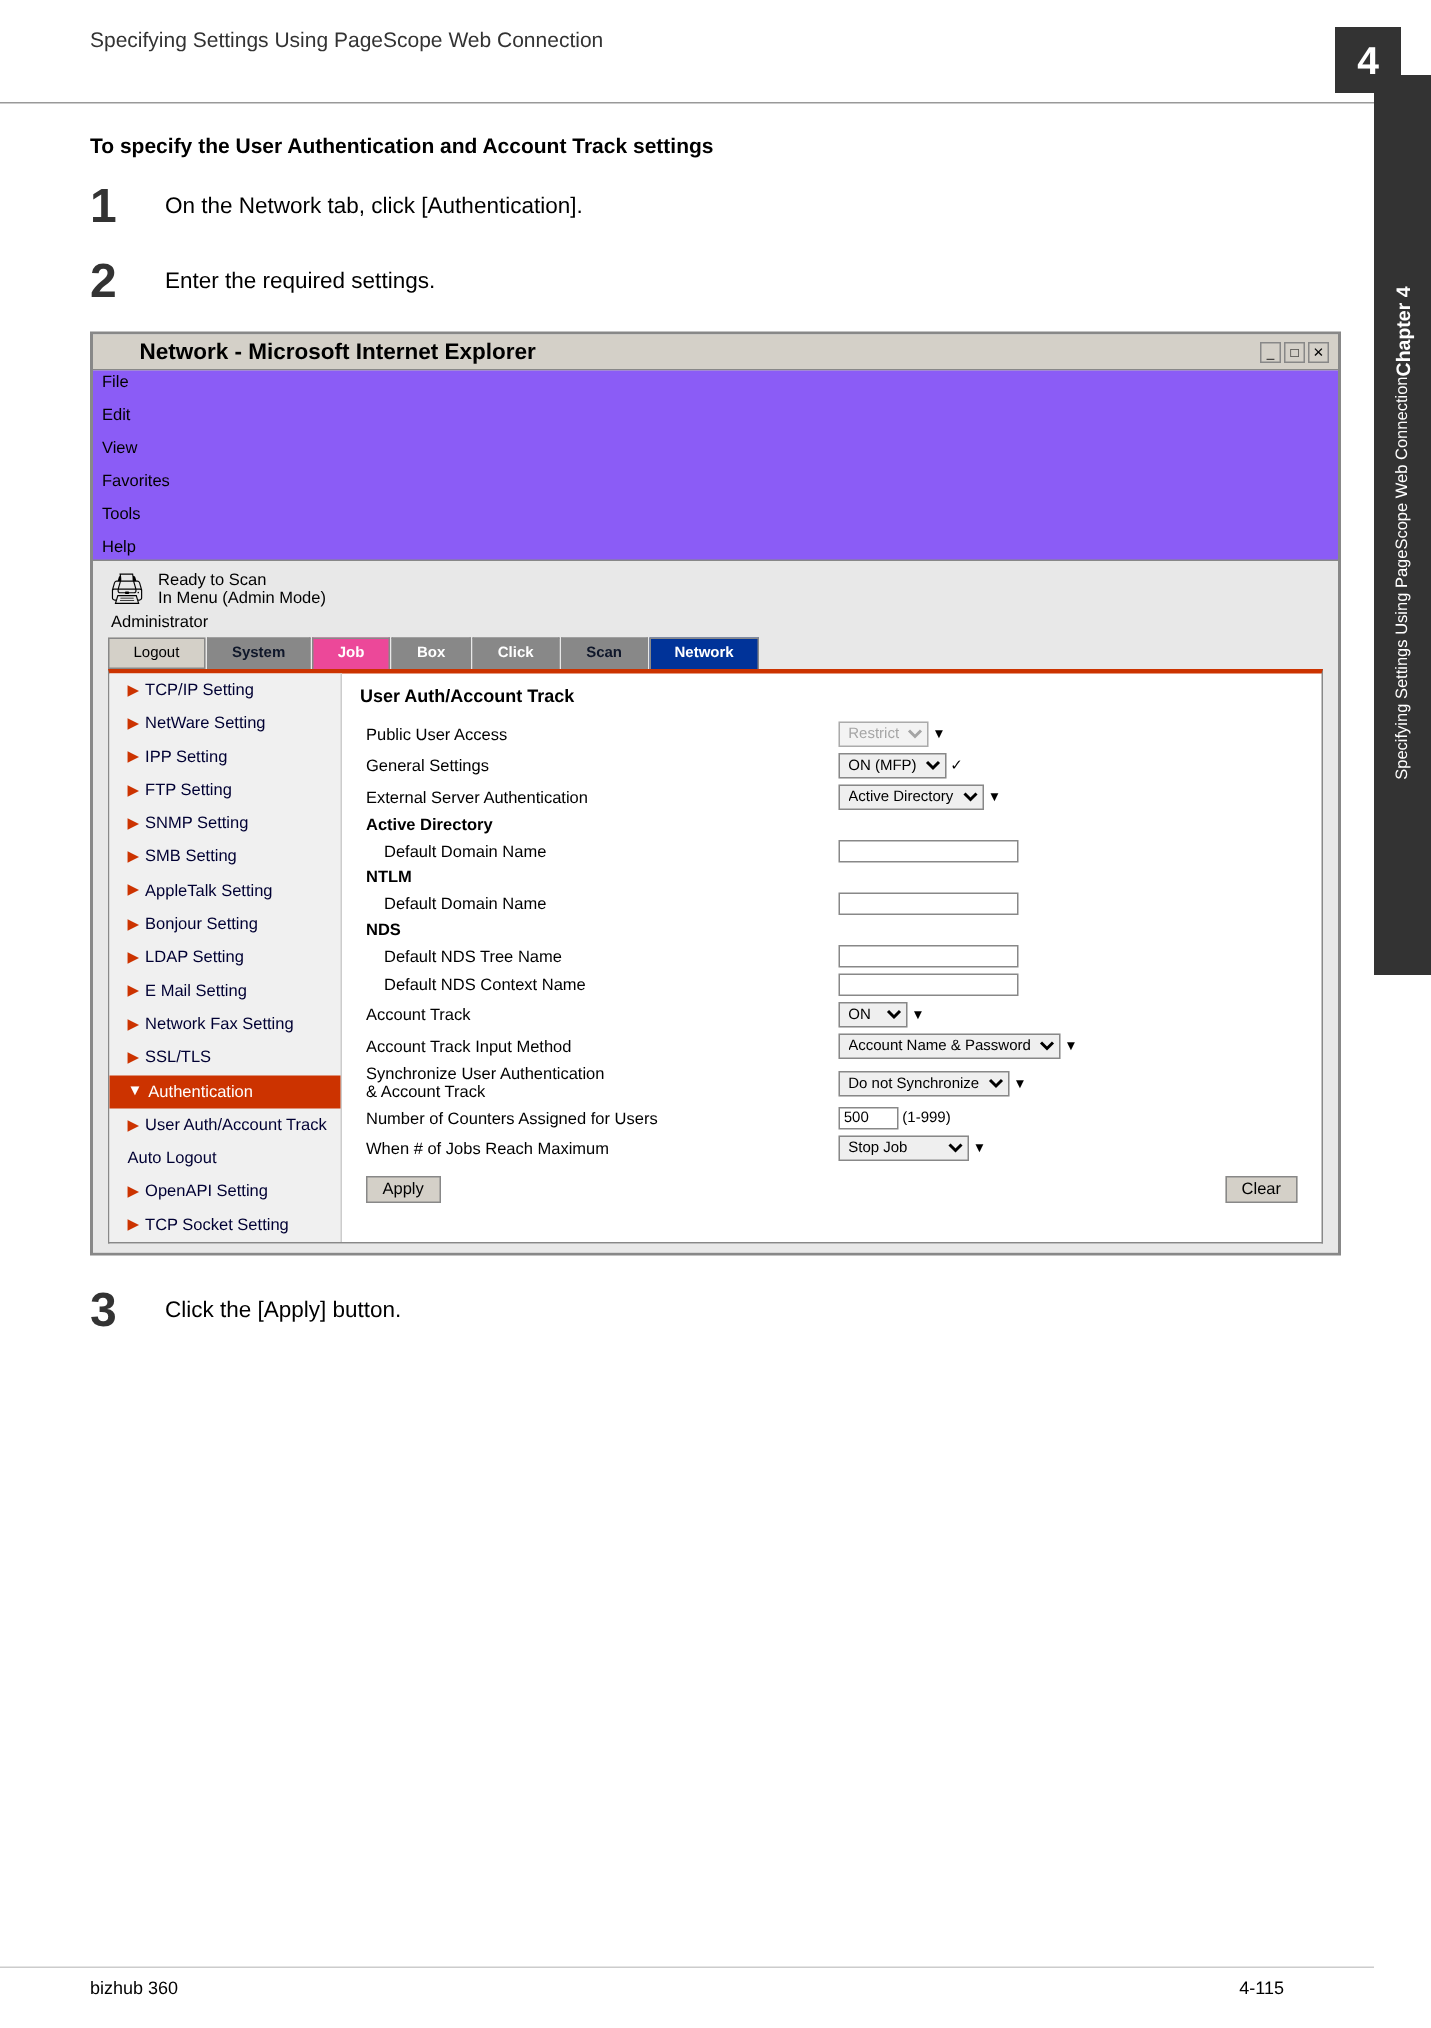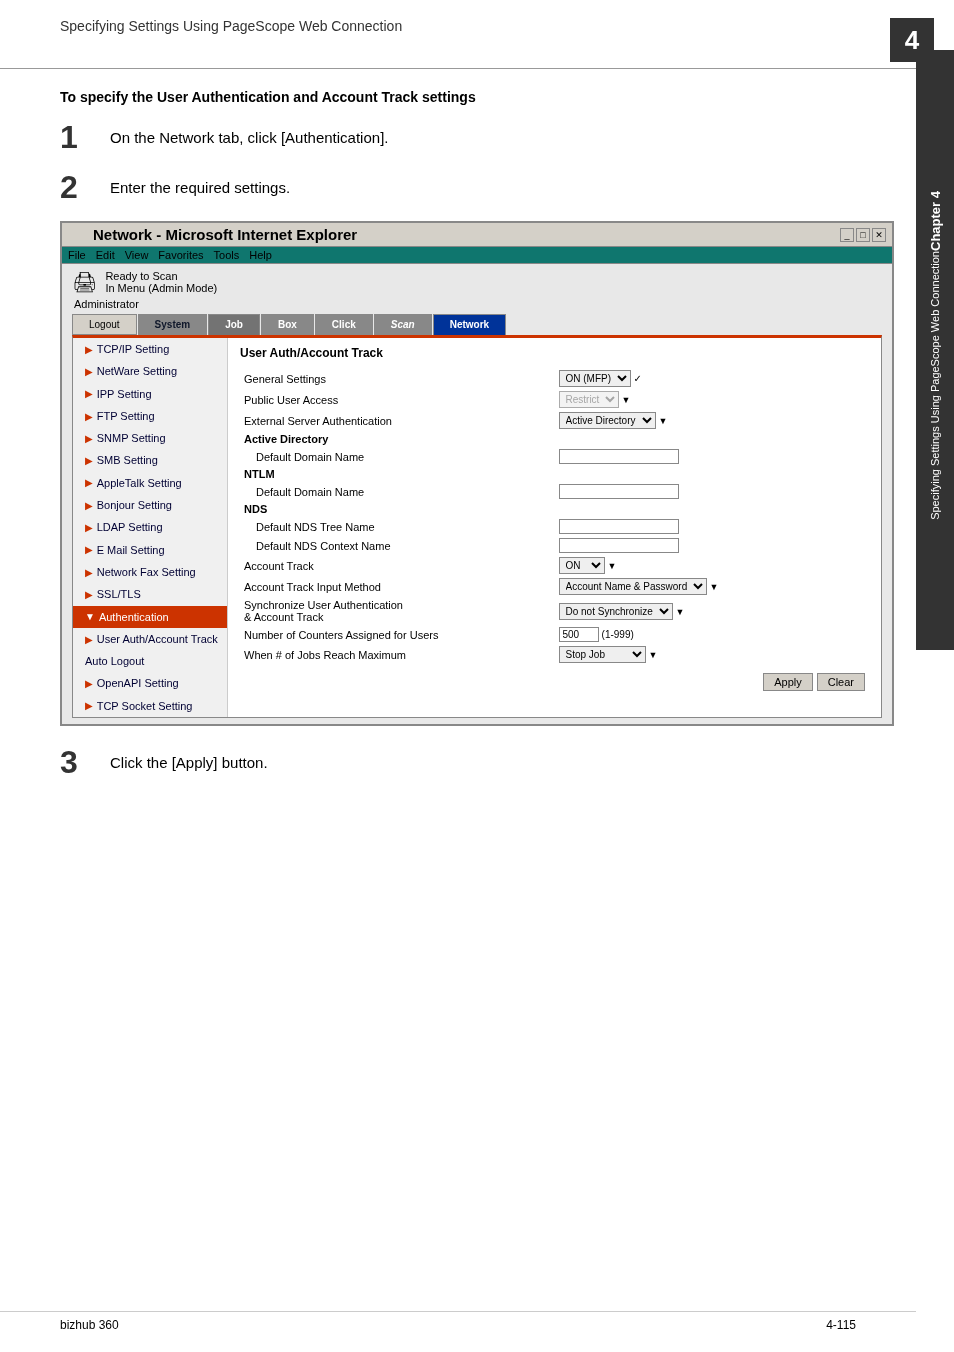--- a/index.html
+++ b/index.html
@@ -95,26 +95,27 @@
       height: 14px;
       background: #d4d0c8;
       border: 1px solid #888;
       display: flex;
       align-items: center;
       justify-content: center;
       font-size: 9px;
       cursor: pointer;
     }
     .browser-menubar {
-      background: #0f766e;
+      background: #8b5cf6;
       padding: 2px 6px;
       font-size: 11px;
       display: flex;
       gap: 10px;
       border-bottom: 1px solid #888;
+      flex-direction: column;
     }
     .menu-item {
       cursor: pointer;
     }
 
     
     .browser-content {
       background: #e8e8e8;
       padding: 6px 10px;
     }
@@ -246,21 +247,21 @@
     }
     input[type="number"] {
       font-size: 10px;
       border: 1px solid #888;
       padding: 1px 3px;
       width: 40px;
     }
 
     .apply-row {
       display: flex;
-      justify-content: flex-end;
+      justify-content: space-between;
       gap: 4px;
       padding: 8px 4px 4px 4px;
     }
     .apply-btn, .clear-btn {
       padding: 2px 10px;
       font-size: 11px;
       border: 1px solid #888;
       background: #d4d0c8;
       cursor: pointer;
     }
@@ -370,24 +371,24 @@
         <div class="status-lines">
           <div>Ready to Scan</div>
           <div>In Menu (Admin Mode)</div>
         </div>
       </div>
       <div class="admin-label">Administrator</div>
 
       <div class="nav-tabs">
         <div class="nav-tab logout-btn">Logout</div>
         <div class="nav-tab" style="background:#888;color:#0f172a;">System</div>
-        <div class="nav-tab" style="background:#737373;color:#fff;">Job</div>
+        <div class="nav-tab" style="background:#ec4899;color:#fff;">Job</div>
         <div class="nav-tab" style="background:#888;color:#fff;">Box</div>
         <div class="nav-tab" style="background:#888;color:#fff;">Click</div>
-        <div class="nav-tab" style="background:#888;color:#ffffff;font-style:italic;">Scan</div>
+        <div class="nav-tab" style="background:#888;color:#0f172a;">Scan</div>
         <div class="nav-tab active">Network</div>
       </div>
 
       <div class="content-panel">
 
         <div class="sidebar">
           <div class="sidebar-item">
             <span class="sidebar-arrow">▶</span>
             <span>TCP/IP Setting</span>
           </div>
@@ -454,40 +455,40 @@
             <span class="sidebar-arrow">▶</span>
             <span>TCP Socket Setting</span>
           </div>
         </div>
 
         <div class="main-panel">
           <div class="panel-title">User Auth/Account Track</div>
 
           <table class="settings-table">
             <tbody>
+
+              <tr>
+                <td class="label-cell">Public User Access</td>
+                <td class="value-cell">
+                  <select disabled="">
+                    <option>Restrict</option>
+                    <option>Allow</option>
+                  </select>
+                  <span style="font-size:9px;">▼</span>
+                </td>
+              </tr>
 
               <tr>
                 <td class="label-cell">General Settings</td>
                 <td class="value-cell">
                   <select>
                     <option>ON (MFP)</option>
                     <option>OFF</option>
                   </select>
                   <span style="font-size:10px;">✓</span>
-                </td>
-              </tr>
-
-              <tr>
-                <td class="label-cell">Public User Access</td>
-                <td class="value-cell">
-                  <select disabled="">
-                    <option>Restrict</option>
-                    <option>Allow</option>
-                  </select>
-                  <span style="font-size:9px;">▼</span>
                 </td>
               </tr>
 
               <tr>
                 <td class="label-cell">External Server Authentication</td>
                 <td class="value-cell">
                   <select>
                     <option>Active Directory</option>
                     <option>LDAP</option>
                     <option>NDS</option>

